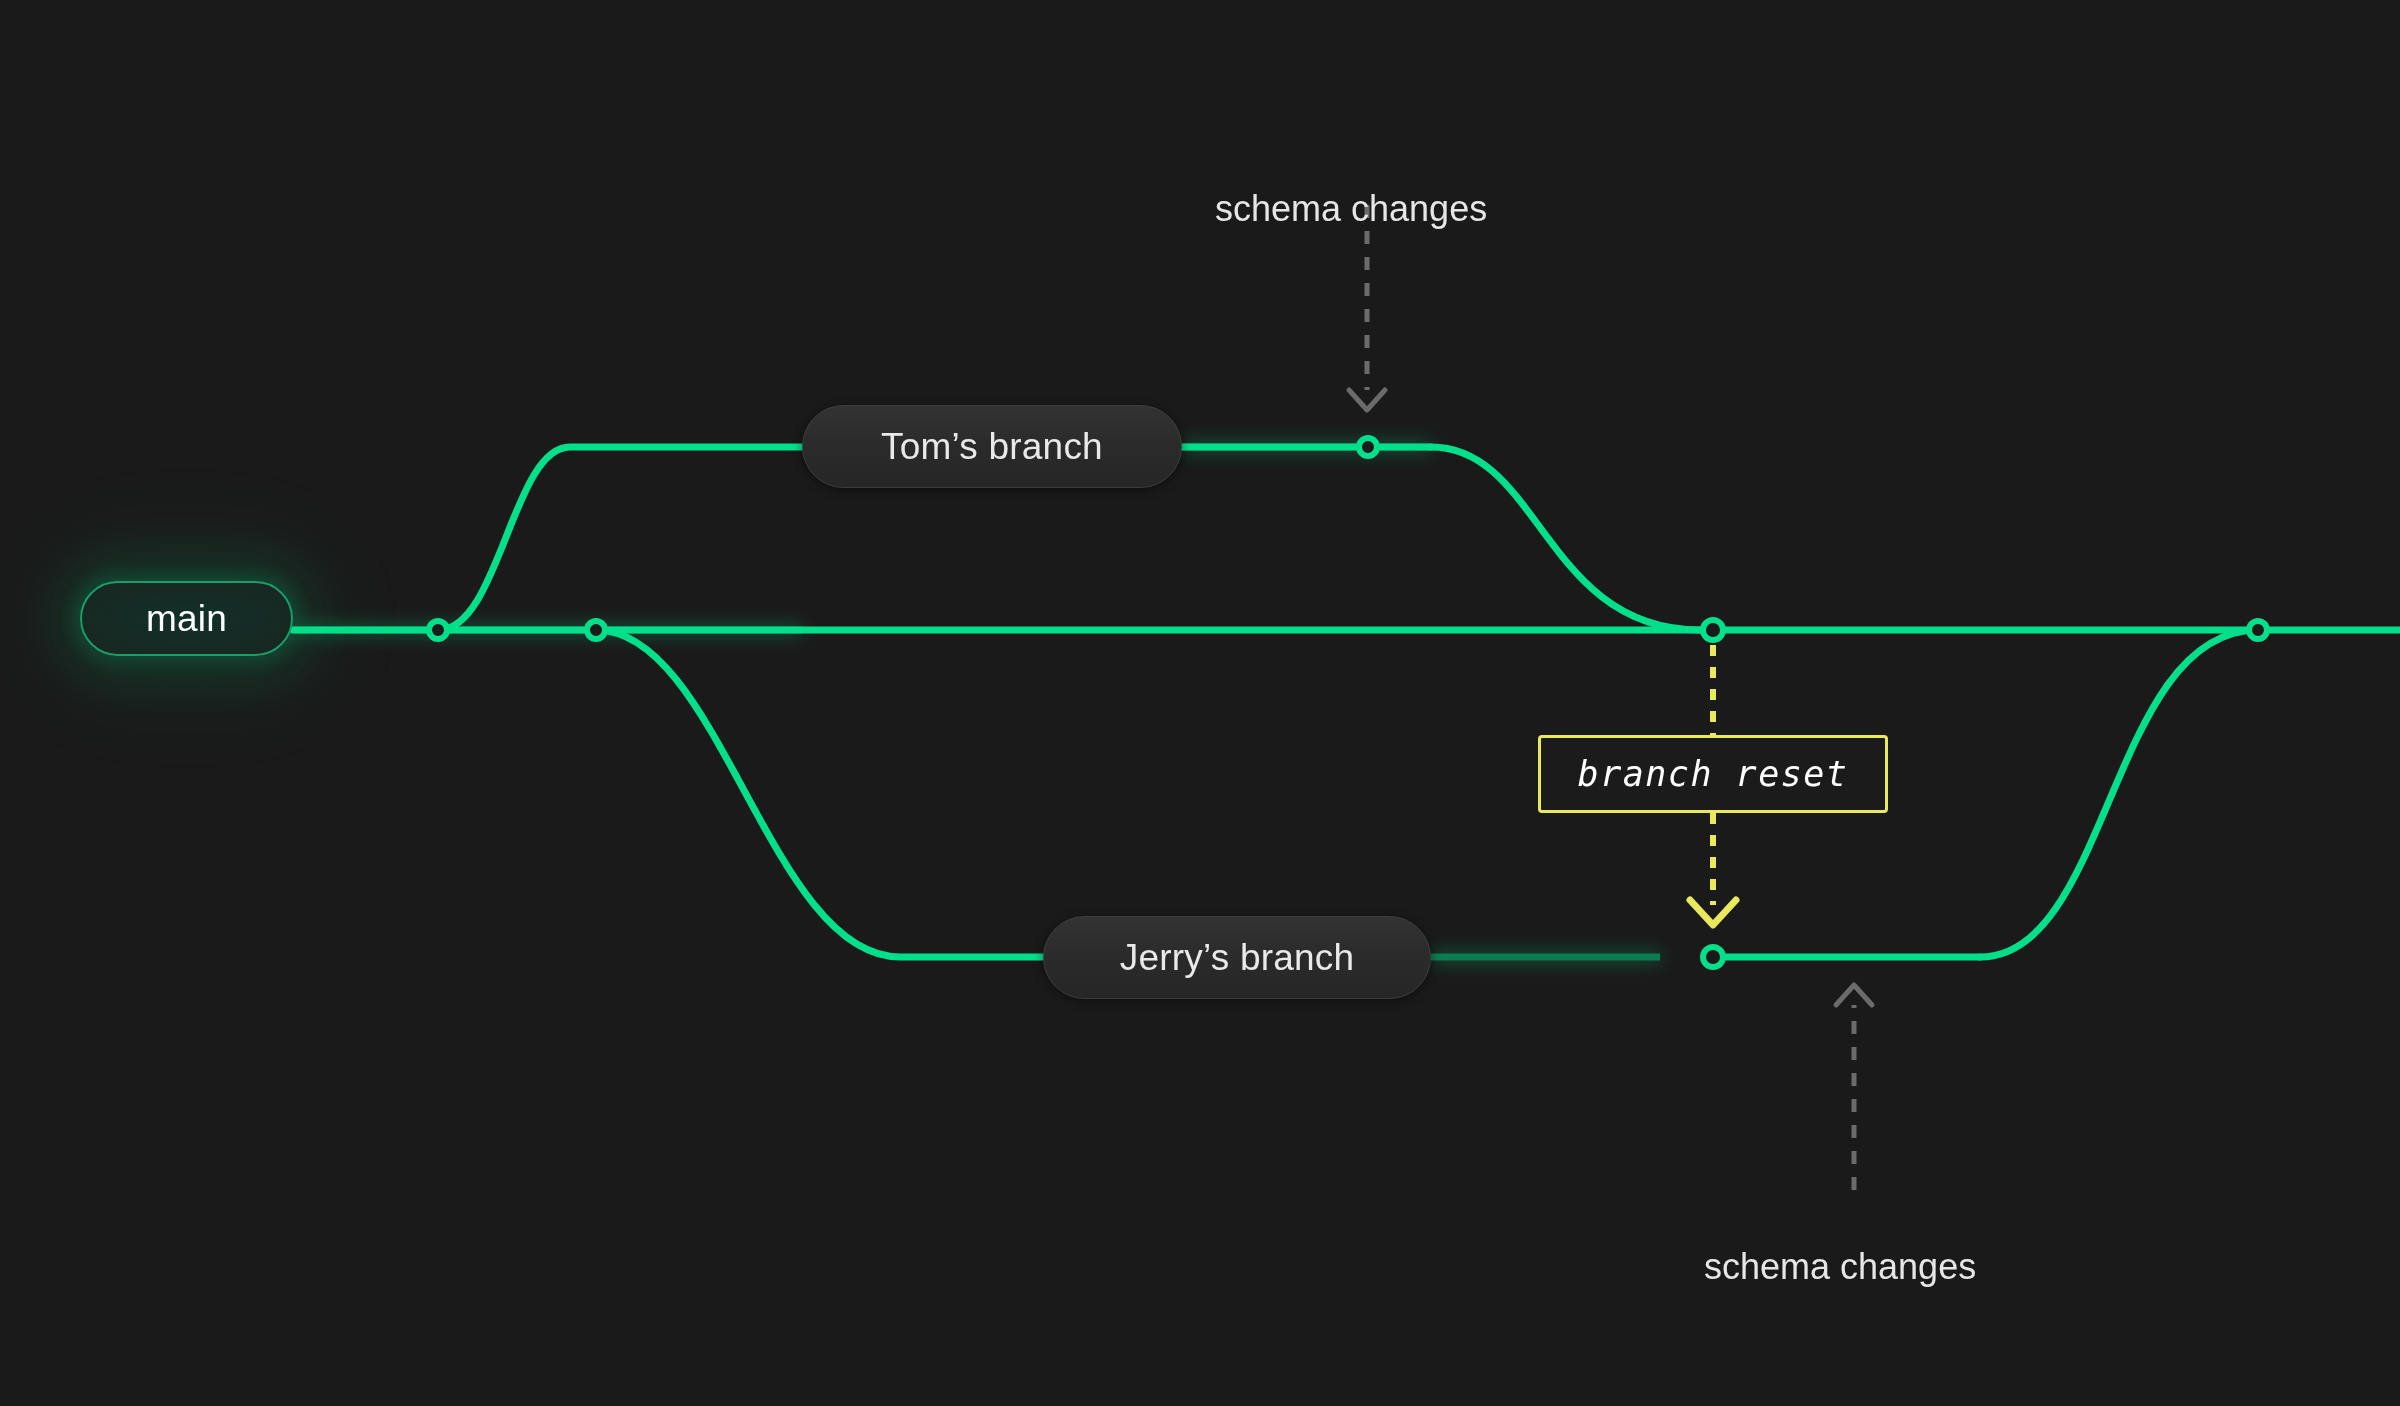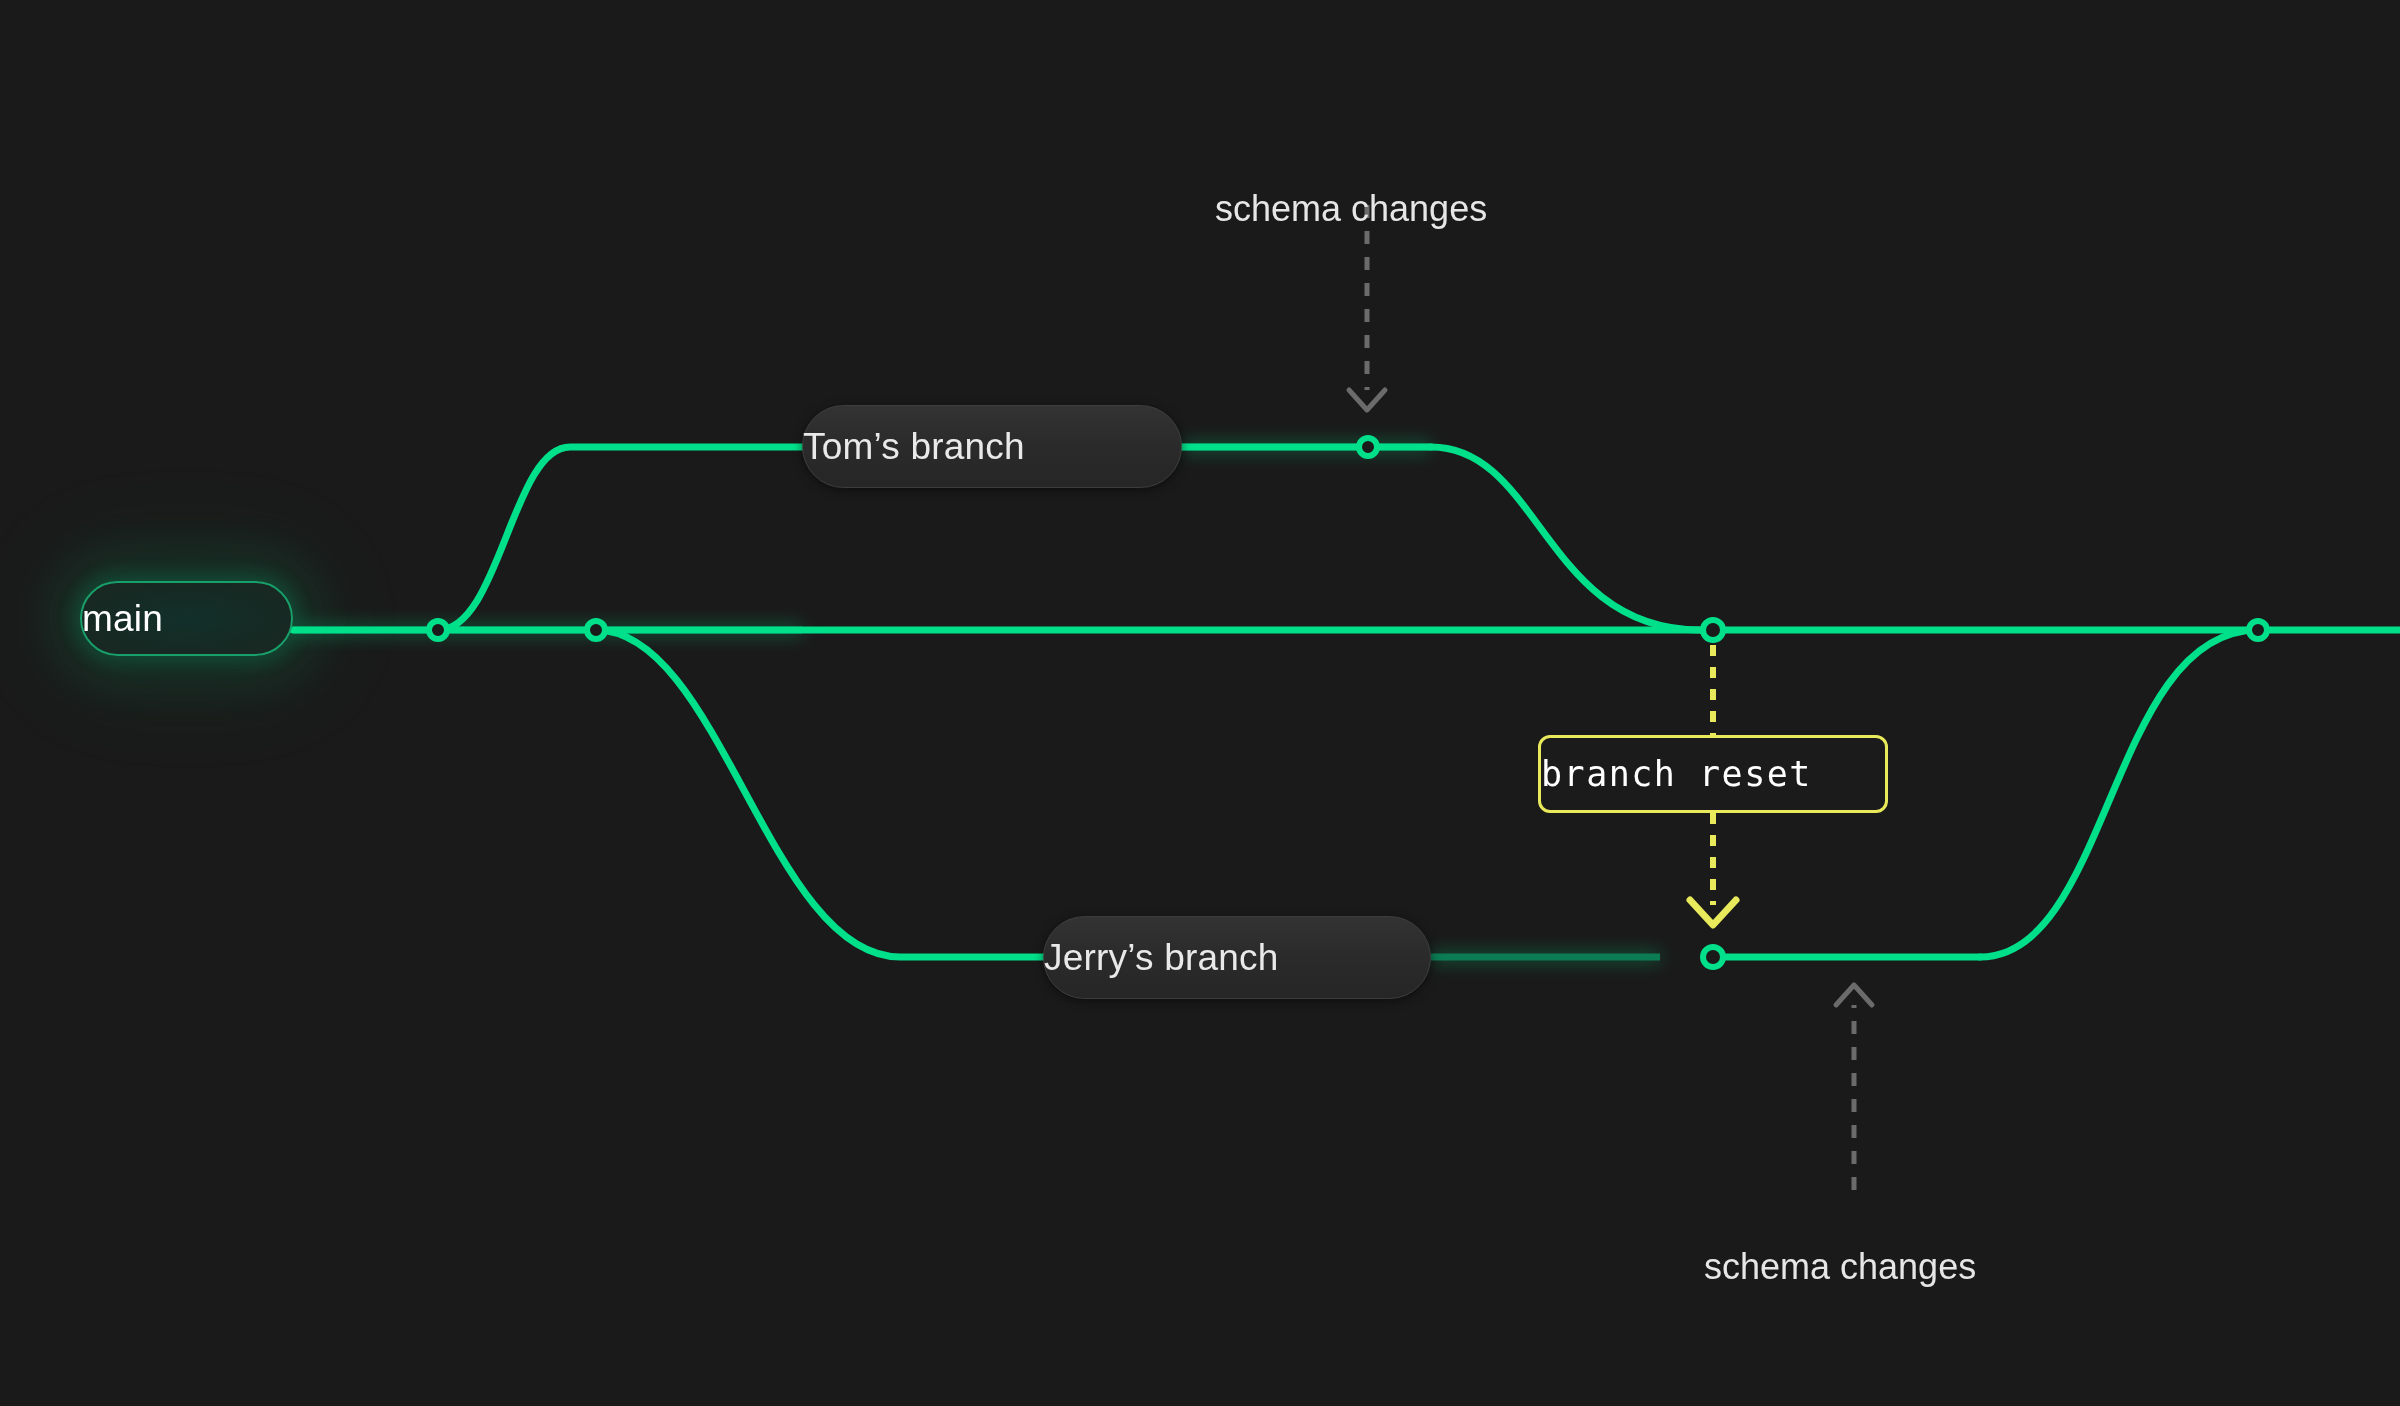--- a/index.html
+++ b/index.html
@@ -20,20 +20,21 @@
     inset: 0;
     width: 2400px;
     height: 1406px;
   }
 
   
   .pill {
     position: absolute;
     display: flex;
     align-items: center;
+    justify-content: center;
     box-sizing: border-box;
     border-radius: 999px;
     white-space: nowrap;
     color: #e9e9e9;
     font-size: 37px;
     letter-spacing: 0.2px;
   }
   .pill-main {
     left: 80px;
     top: 581px;
@@ -61,29 +62,30 @@
   
   .reset-box {
     position: absolute;
     left: 1538px;
     top: 735px;
     width: 350px;
     height: 78px;
     box-sizing: border-box;
     display: flex;
     align-items: center;
-    justify-content: flex-start;
+    justify-content: center;
     background: #1b1b1b;
     border: 3px solid #e9e95c;
-    border-radius: 12px;
+    border-radius: 4px;
     color: #ffffff;
     font-family: "DejaVu Sans Mono", "Liberation Mono", monospace;
     font-size: 35px;
     letter-spacing: 1.5px;
     z-index: 6;
+    font-style: italic;
   }
 
   
   .annot {
     position: absolute;
     color: #e6e6e6;
     font-size: 36px;
     white-space: nowrap;
     z-index: 5;
     margin-top: 48px;

